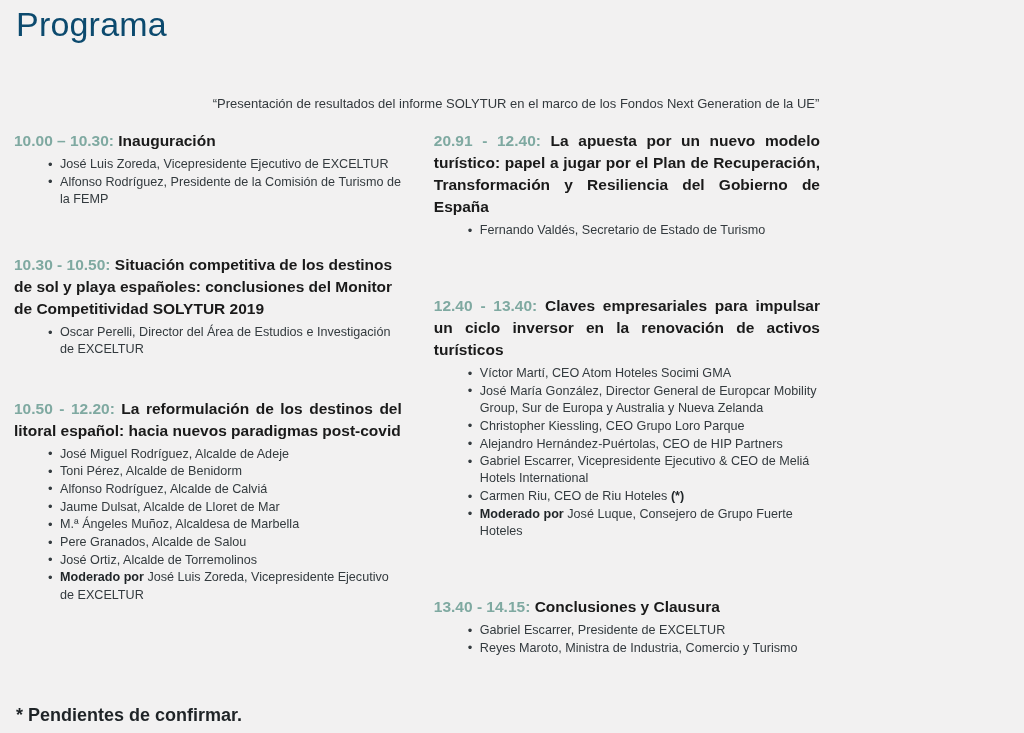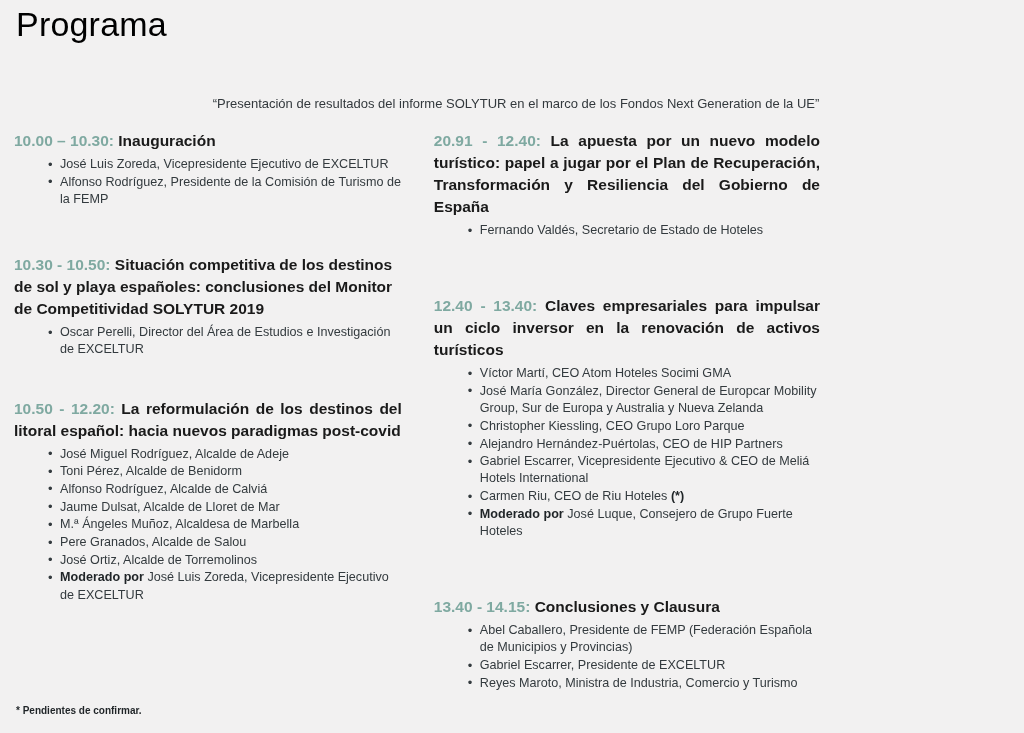--- a/index.html
+++ b/index.html
@@ -23,21 +23,21 @@
     box-sizing: border-box;
   }
 
   
   .programa-title {
     position: absolute;
     left: 16px;
     top: 2px;
     font-size: 34px;
     font-weight: 300;
-    color: #000000;
+    color: #0c4a6e;
     letter-spacing: 0.2px;
     line-height: 44px;
   }
 
   .doc-title {
     position: absolute;
     left: 0;
     right: 0;
     top: 60px;
     text-align: center;
@@ -130,21 +130,21 @@
   
   .gap-l1 { height: 42px; }
   .gap-l2 { height: 35px; }
   .gap-r1 { height: 52px; }
   .gap-r2 { height: 52px; }
 
   .footnote {
     position: absolute;
     left: 16px;
     top: 705px;
-    font-size: 10px;
+    font-size: 18px;
     font-weight: bold;
     color: #1f2427;
   }
 </style>
 </head>
 <body>
 
 <div class="page">
 
   <div class="programa-title">Programa</div>
@@ -201,21 +201,21 @@
     </div>
 
     <div class="col col-right">
 
       <div class="session">
         <div class="session-heading justify">
           <span class="session-time">20.91 - 12.40:</span> 
           <span>La apuesta por un nuevo modelo turístico: papel a jugar por el Plan de Recuperación, Transformación y Resiliencia del Gobierno de España</span>
         </div>
         <ul class="speakers">
-          <li><span>Fernando Valdés, Secretario de Estado de Hoteles</span></li>
+          <li><span>Fernando Valdés, Secretario de Estado de Turismo</span></li>
         </ul>
       </div>
 
       <div class="gap-r1"></div>
 
       <div class="session">
         <div class="session-heading justify">
           <span class="session-time">12.40 - 13.40:</span> 
           <span>Claves empresariales para impulsar un ciclo inversor en la renovación de activos turísticos</span>
         </div>
@@ -231,21 +231,20 @@
       </div>
 
       <div class="gap-r2"></div>
 
       <div class="session">
         <div class="session-heading">
           <span class="session-time">13.40 - 14.15:</span> 
           <span>Conclusiones y Clausura</span>
         </div>
         <ul class="speakers">
-          <li><span>Abel Caballero, Presidente de FEMP (Federación Española de Municipios y Provincias)</span></li>
           <li><span>Gabriel Escarrer, Presidente de EXCELTUR</span></li>
           <li><span>Reyes Maroto, Ministra de Industria, Comercio y Turismo</span></li>
         </ul>
       </div>
 
     </div>
 
   </div>
 
   <div class="footnote">* Pendientes de confirmar.</div>

